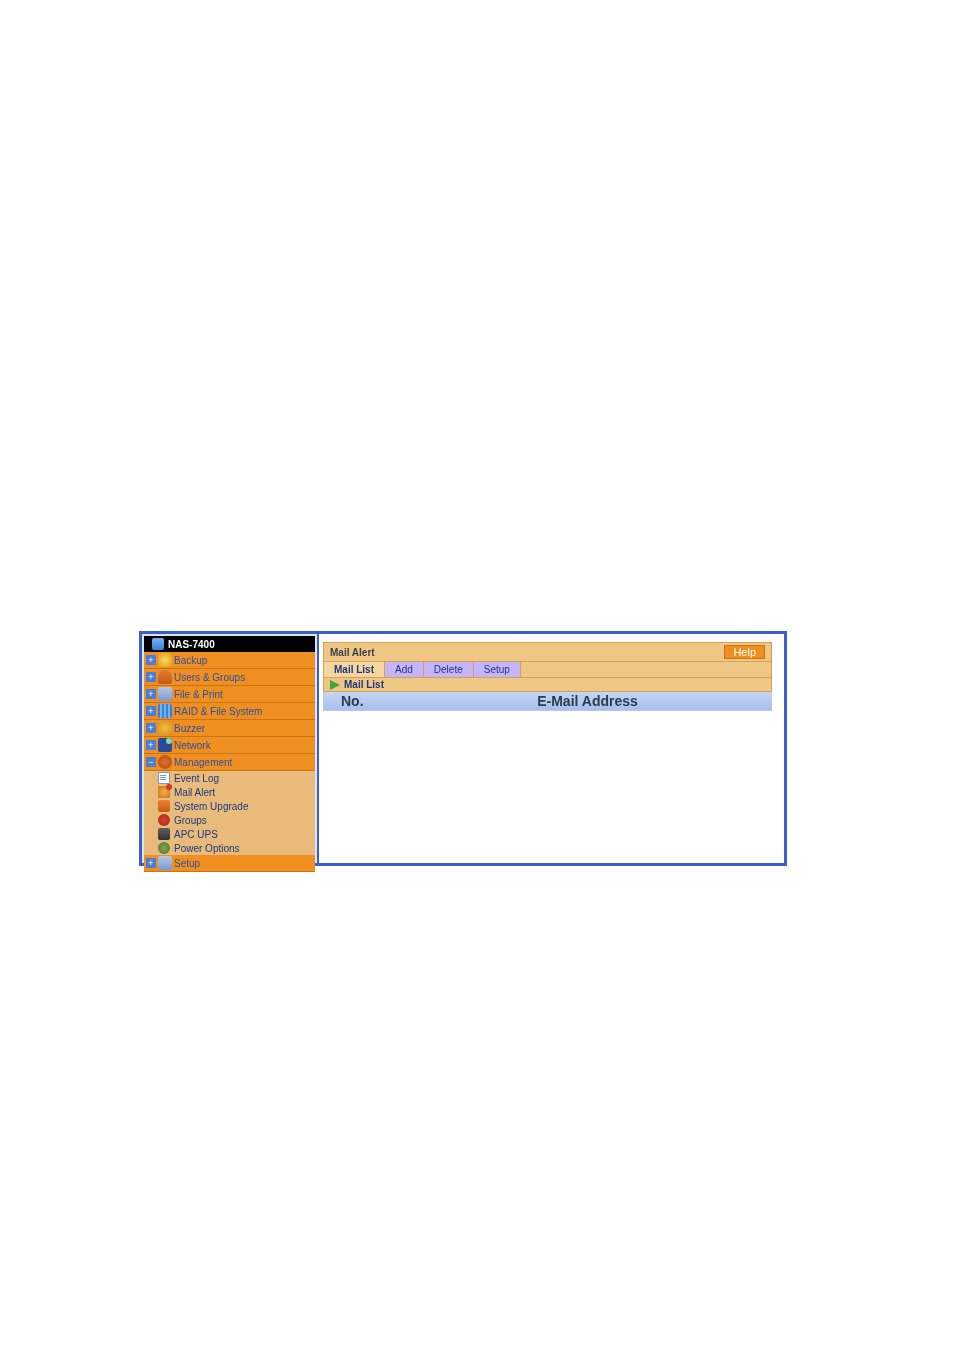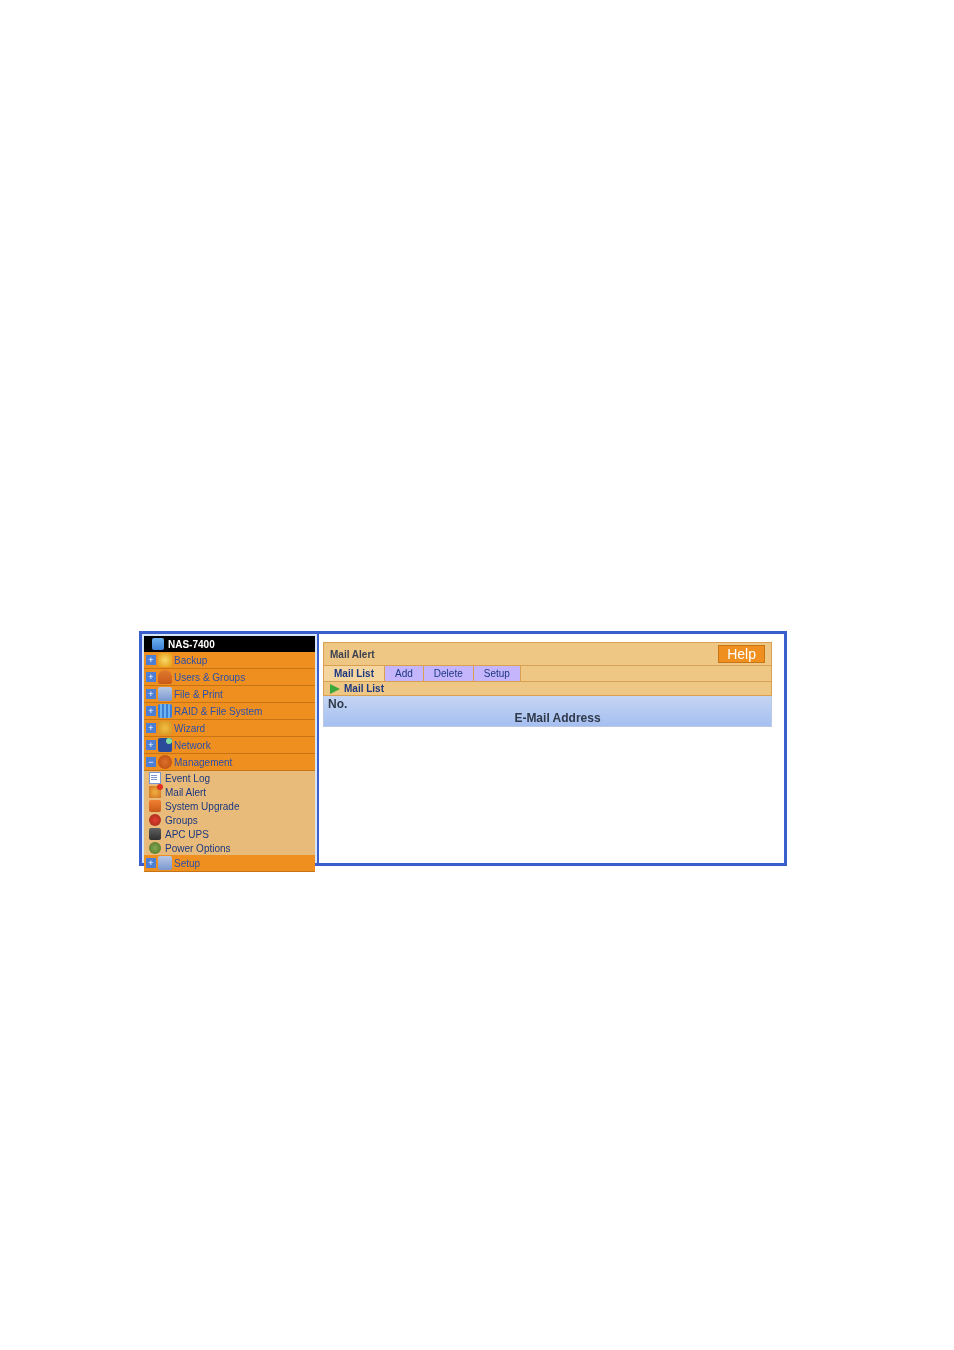--- a/index.html
+++ b/index.html
@@ -83,21 +83,21 @@
     .ic-network::after{content:"";position:absolute;width:6px;height:6px;background:#7fe0a0;border-radius:50%;right:0;top:0;}
     .ic-mgmt { background: radial-gradient(circle,#e0702a 0%, #b84d10 90%); border-radius:50%;}
     .ic-system { background: linear-gradient(#b6c7e4,#7a98d0); border-radius:2px; }
     .sub-items {
       background: #e8bb7a;
     }
     .sub-item {
       display: flex;
       align-items: center;
       gap: 4px;
-      padding: 1px 2px 1px 5px;
+      padding: 1px 2px 1px 14px;
       font-size: 10px;
       cursor: pointer;
       color: #1c3880;
     }
     .sub-icon {
       width: 12px; height: 12px;
       display: inline-block;
       flex-shrink: 0;
     }
     .si-log { background:#fff; border:1px solid #7a98d0; }
@@ -123,21 +123,21 @@
       justify-content: space-between;
       align-items: center;
       font-size: 10px;
       font-weight: bold;
       color: #3a4050;
     }
     .help-btn {
       background: #ef8f1f;
       border: 1px solid #c67414;
       color: #fff;
-      font-size: 14px;
+      font-size: 11px;
       padding: 0 8px;
       cursor: pointer;
       font-weight: normal;
     }
     .tab-row {
       display: flex;
       border: 1px solid #d8a050;
       border-top: none;
       background: #efc785;
     }
@@ -171,25 +171,24 @@
       clip-path: polygon(50% 0,100% 100%,0 100%);
       transform: rotate(90deg);
       display:inline-block;
       flex-shrink:0;
     }
     .col-header {
       background: linear-gradient(#c5d6f3,#a5bff0);
       border: 1px solid #bcc8e4;
       border-top: none;
       display: flex;
-      font-size: 12px;
+      font-size: 14px;
       font-weight: bold;
       color: #303a4a;
-      padding: 1px 4px;
-      flex-direction: column;
+      padding: 1px 17px;
     }
     .col-no { width: 60px; }
     .col-email { flex: 1; text-align: center; padding-left: 20px; }
   </style>
 </head>
 <body>
 
 <div class="container">
   <div class="sidebar">
     <div class="title-bar">
@@ -213,21 +212,21 @@
       <span class="nav-text">File &amp; Print</span>
     </div>
     <div class="nav-item">
       <span class="toggle-box">+</span>
       <span class="mini-icon ic-raid"></span>
       <span class="nav-text">RAID &amp; File System</span>
     </div>
     <div class="nav-item">
       <span class="toggle-box">+</span>
       <span class="mini-icon ic-backup"></span>
-      <span class="nav-text">Wizard</span>
+      <span class="nav-text">Buzzer</span>
     </div>
     <div class="nav-item">
       <span class="toggle-box">+</span>
       <span class="mini-icon ic-network"></span>
       <span class="nav-text">Network</span>
     </div>
     <div class="nav-item expanded">
       <span class="toggle-box">−</span>
       <span class="mini-icon ic-mgmt"></span>
       <span class="nav-text">Management</span>

